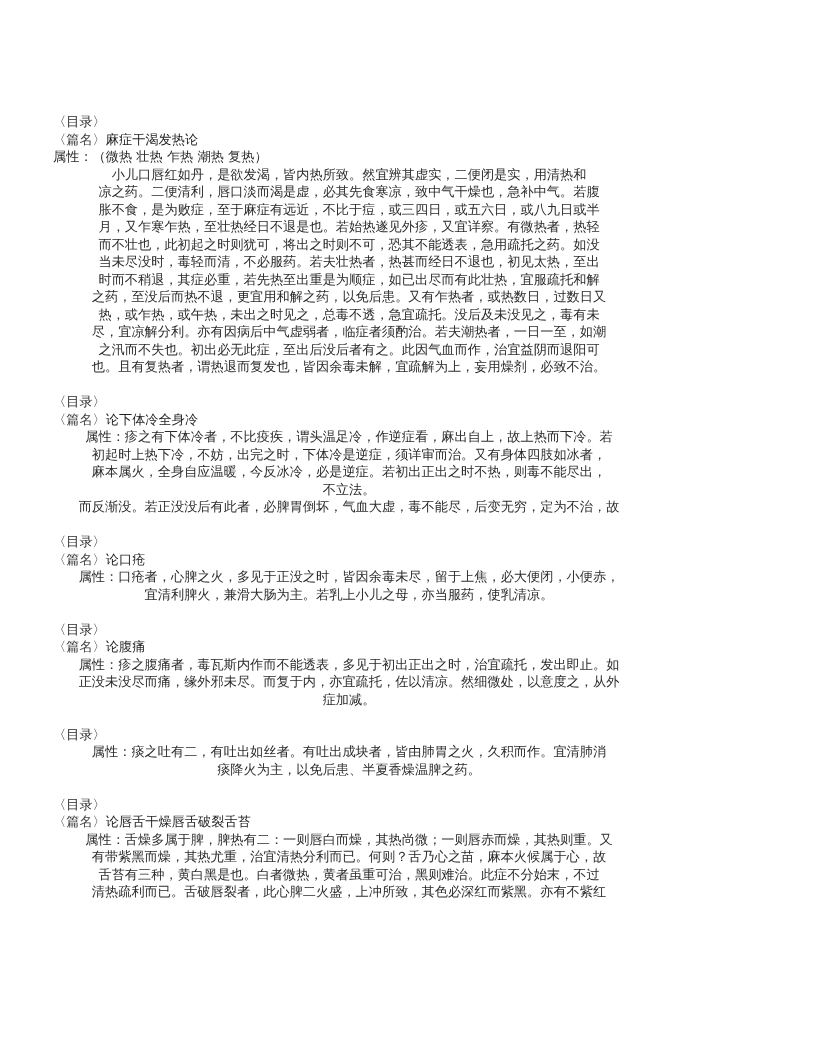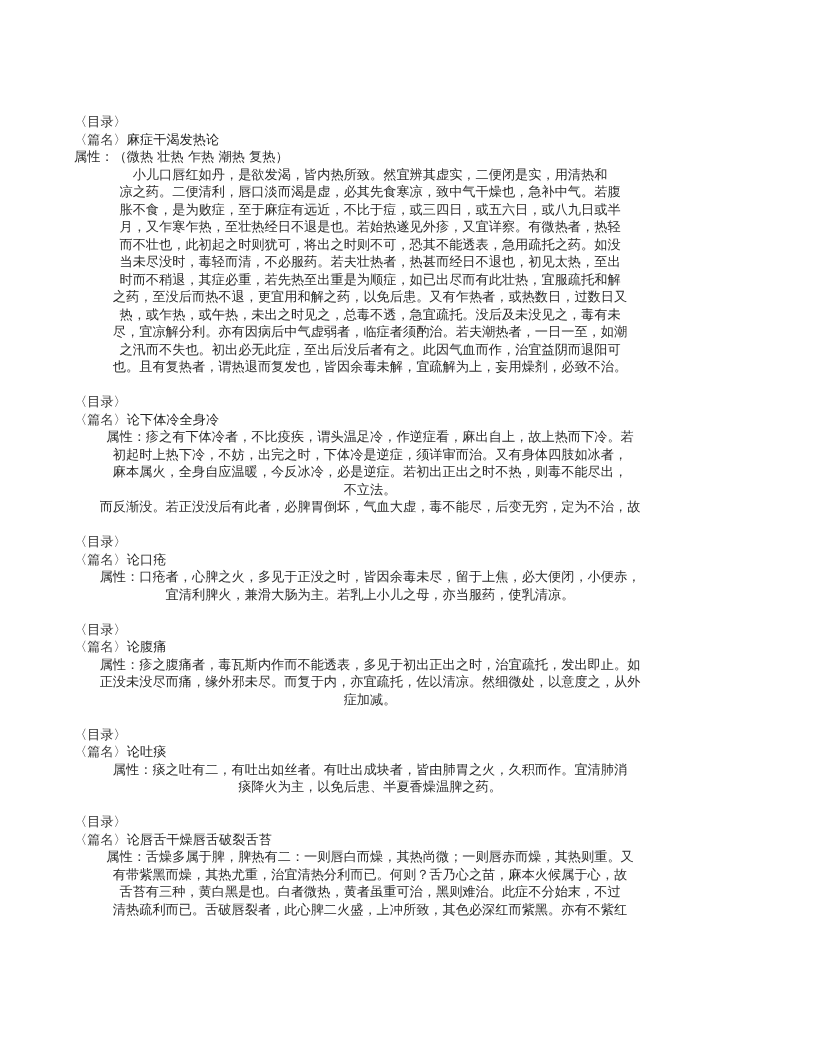--- a/index.html
+++ b/index.html
@@ -12,21 +12,21 @@
     height: 1056px;
     font-family: "DejaVu Sans", "Liberation Sans", sans-serif;
     color: #2b2b2b;
     -webkit-font-smoothing: antialiased;
   }
   .page {
     position: relative;
     width: 816px;
     height: 776px;
     box-sizing: border-box;
-    padding: 113px 110px 0 74px;
+    padding: 113px 110px 0 53px;
     background: #ffffff;
   }
   .doc {
     width: 592px;
   }
   .section {
     margin: 0 0 17.5px 0;
   }
   .section:last-child {
     margin-bottom: 0;
@@ -111,21 +111,20 @@
       <div class="line"><span class="tag">〈篇名〉</span><span class="title">论腹痛</span></div>
       <div class="body-block">
         <span class="line">属性：疹之腹痛者，毒瓦斯内作而不能透表，多见于初出正出之时，治宜疏托，发出即止。如</span>
         <span class="line">正没未没尽而痛，缘外邪未尽。而复于内，亦宜疏托，佐以清凉。然细微处，以意度之，从外</span>
         <span class="line">症加减。</span>
       </div>
     </div>
 
     <div class="section">
       <div class="line">〈目录〉</div>
-      <div class="line"><span class="tag">〈篇名〉</span><span class="title">论吐痰</span></div>
       <div class="body-block">
         <span class="line">属性：痰之吐有二，有吐出如丝者。有吐出成块者，皆由肺胃之火，久积而作。宜清肺消</span>
         <span class="line">痰降火为主，以免后患、半夏香燥温脾之药。</span>
       </div>
     </div>
 
     <div class="section">
       <div class="line">〈目录〉</div>
       <div class="line"><span class="tag">〈篇名〉</span><span class="title">论唇舌干燥唇舌破裂舌苔</span></div>
       <div class="body-block">

